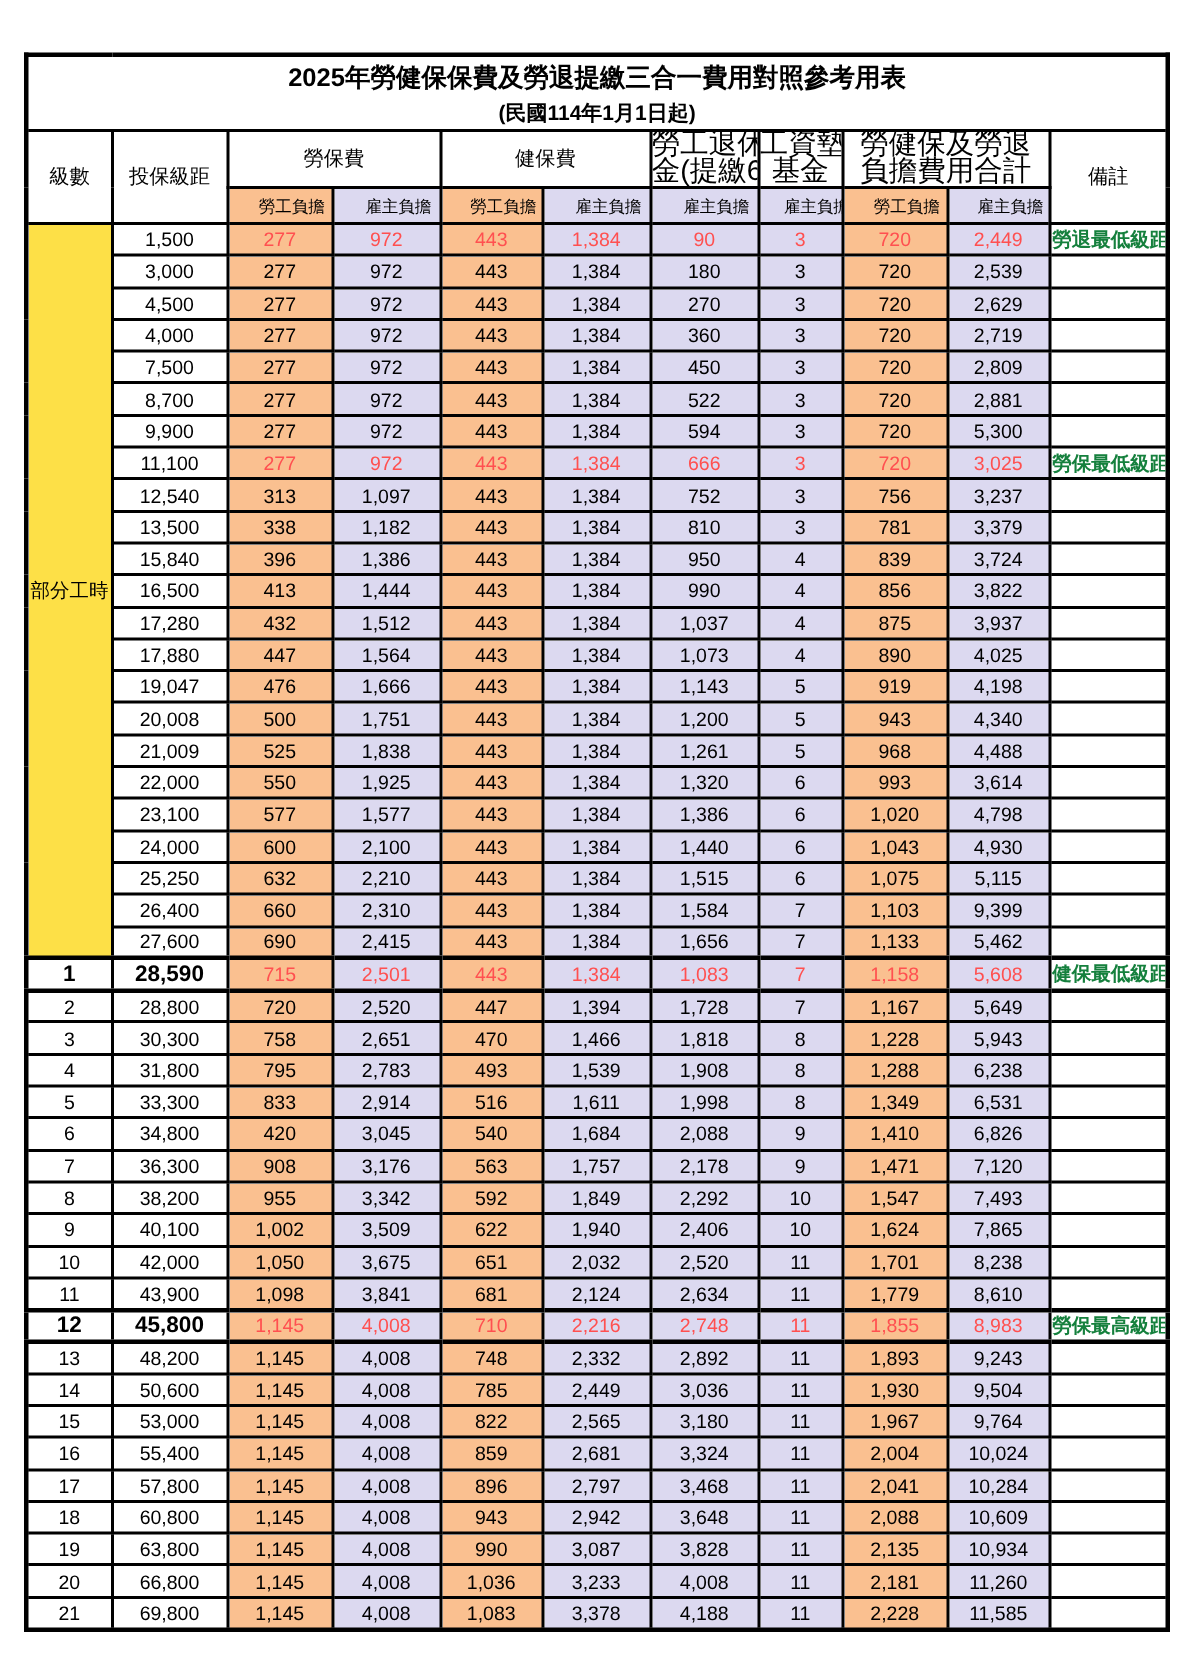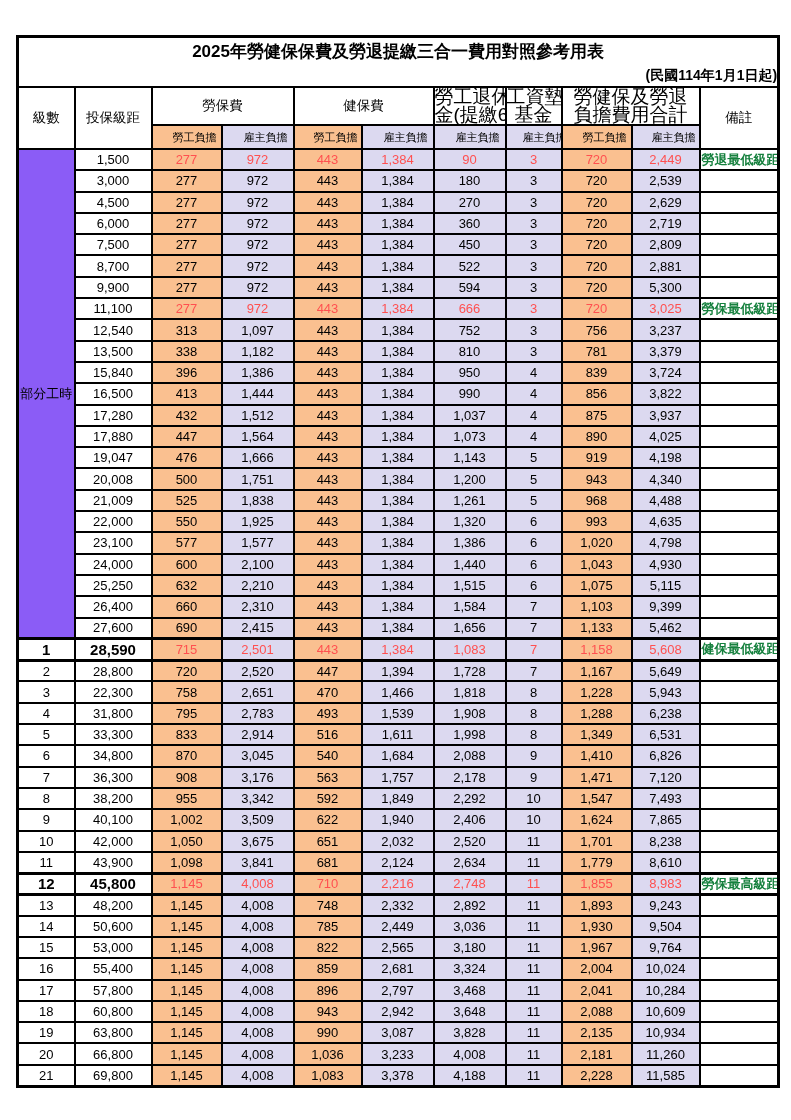--- a/index.html
+++ b/index.html
@@ -10,32 +10,32 @@
   }
   table.main {
     position:absolute; left:16px; top:35px; width:761px;
     border-collapse:collapse; table-layout:fixed;
     border:3px solid #000;
   }
   td { border:2px solid #000; text-align:center; vertical-align:middle;
        padding:0; overflow:hidden; white-space:nowrap; color:#000; }
   tr.title-row td { height:35px; border-bottom:2px solid #000; }
   .t1 { font-size:17px; font-weight:bold; line-height:24px; margin-top:2px; }
-  .t2 { font-size:14px; font-weight:bold; line-height:22px;text-align:right; }
+  .t2 { font-size:14px; font-weight:bold; line-height:22px; }
   tr.h-top td { height:38px; font-size:13.5px; }
   tr.h-top .two-line div { line-height:18px; font-size:19px; }
   tr.h-sub td { height:24px; font-size:11px;padding-left:16px; }
   tr.data-row { height:21.3px; }
   tr.data-row td { font-size:13px; }
   .bg-o { background:#FAC090; }
   .bg-l { background:#DCD9F0; }
   .red  { color:#FF5050; }
   .bold-cell { font-weight:bold; font-size:15px !important; }
   tr.thick td { border-top-width:3px; border-bottom-width:3px; }
-  .pt-cell { font-size:12.5px; background:#8b5cf6;margin-left:17px; }
+  .pt-cell { font-size:12.5px; background:#fde047;margin-left:17px; }
   .remark-cell { font-size:9.5px; font-weight:bold; color:#15803d; padding:0 1px; }
   .level-cell, .bracket-cell { background:#ffffff; }
 </style>
 </head>
 <body>
 
 <div class="page">
   <table class="main">
     <colgroup>
       <col style="width:57px">
@@ -119,21 +119,21 @@
           <td class="bg-l">972</td>
           <td class="bg-o">443</td>
           <td class="bg-l">1,384</td>
           <td class="bg-l">270</td>
           <td class="bg-l">3</td>
           <td class="bg-o">720</td>
           <td class="bg-l">2,629</td>
           <td class="remark-cell"></td>
         </tr>
         <tr class="data-row">
-          <td class="bracket-cell">6,000</td>
+          <td class="bracket-cell">4,000</td>
           <td class="bg-o">277</td>
           <td class="bg-l">972</td>
           <td class="bg-o">443</td>
           <td class="bg-l">1,384</td>
           <td class="bg-l">360</td>
           <td class="bg-l">3</td>
           <td class="bg-o">720</td>
           <td class="bg-l">2,719</td>
           <td class="remark-cell"></td>
         </tr>
@@ -295,21 +295,21 @@
         </tr>
         <tr class="data-row">
           <td class="bracket-cell">22,000</td>
           <td class="bg-o">550</td>
           <td class="bg-l">1,925</td>
           <td class="bg-o">443</td>
           <td class="bg-l">1,384</td>
           <td class="bg-l">1,320</td>
           <td class="bg-l">6</td>
           <td class="bg-o">993</td>
-          <td class="bg-l">4,635</td>
+          <td class="bg-l">3,614</td>
           <td class="remark-cell"></td>
         </tr>
         <tr class="data-row">
           <td class="bracket-cell">23,100</td>
           <td class="bg-o">577</td>
           <td class="bg-l">1,577</td>
           <td class="bg-o">443</td>
           <td class="bg-l">1,384</td>
           <td class="bg-l">1,386</td>
           <td class="bg-l">6</td>
@@ -386,21 +386,21 @@
           <td class="bg-o">447</td>
           <td class="bg-l">1,394</td>
           <td class="bg-l">1,728</td>
           <td class="bg-l">7</td>
           <td class="bg-o">1,167</td>
           <td class="bg-l">5,649</td>
           <td class="remark-cell"></td>
         </tr>
         <tr class="data-row">
           <td class="level-cell">3</td>
-          <td class="bracket-cell">22,300</td>
+          <td class="bracket-cell">30,300</td>
           <td class="bg-o">758</td>
           <td class="bg-l">2,651</td>
           <td class="bg-o">470</td>
           <td class="bg-l">1,466</td>
           <td class="bg-l">1,818</td>
           <td class="bg-l">8</td>
           <td class="bg-o">1,228</td>
           <td class="bg-l">5,943</td>
           <td class="remark-cell"></td>
         </tr>
@@ -426,21 +426,21 @@
           <td class="bg-l">1,611</td>
           <td class="bg-l">1,998</td>
           <td class="bg-l">8</td>
           <td class="bg-o">1,349</td>
           <td class="bg-l">6,531</td>
           <td class="remark-cell"></td>
         </tr>
         <tr class="data-row">
           <td class="level-cell">6</td>
           <td class="bracket-cell">34,800</td>
-          <td class="bg-o">870</td>
+          <td class="bg-o">420</td>
           <td class="bg-l">3,045</td>
           <td class="bg-o">540</td>
           <td class="bg-l">1,684</td>
           <td class="bg-l">2,088</td>
           <td class="bg-l">9</td>
           <td class="bg-o">1,410</td>
           <td class="bg-l">6,826</td>
           <td class="remark-cell"></td>
         </tr>
         <tr class="data-row">

